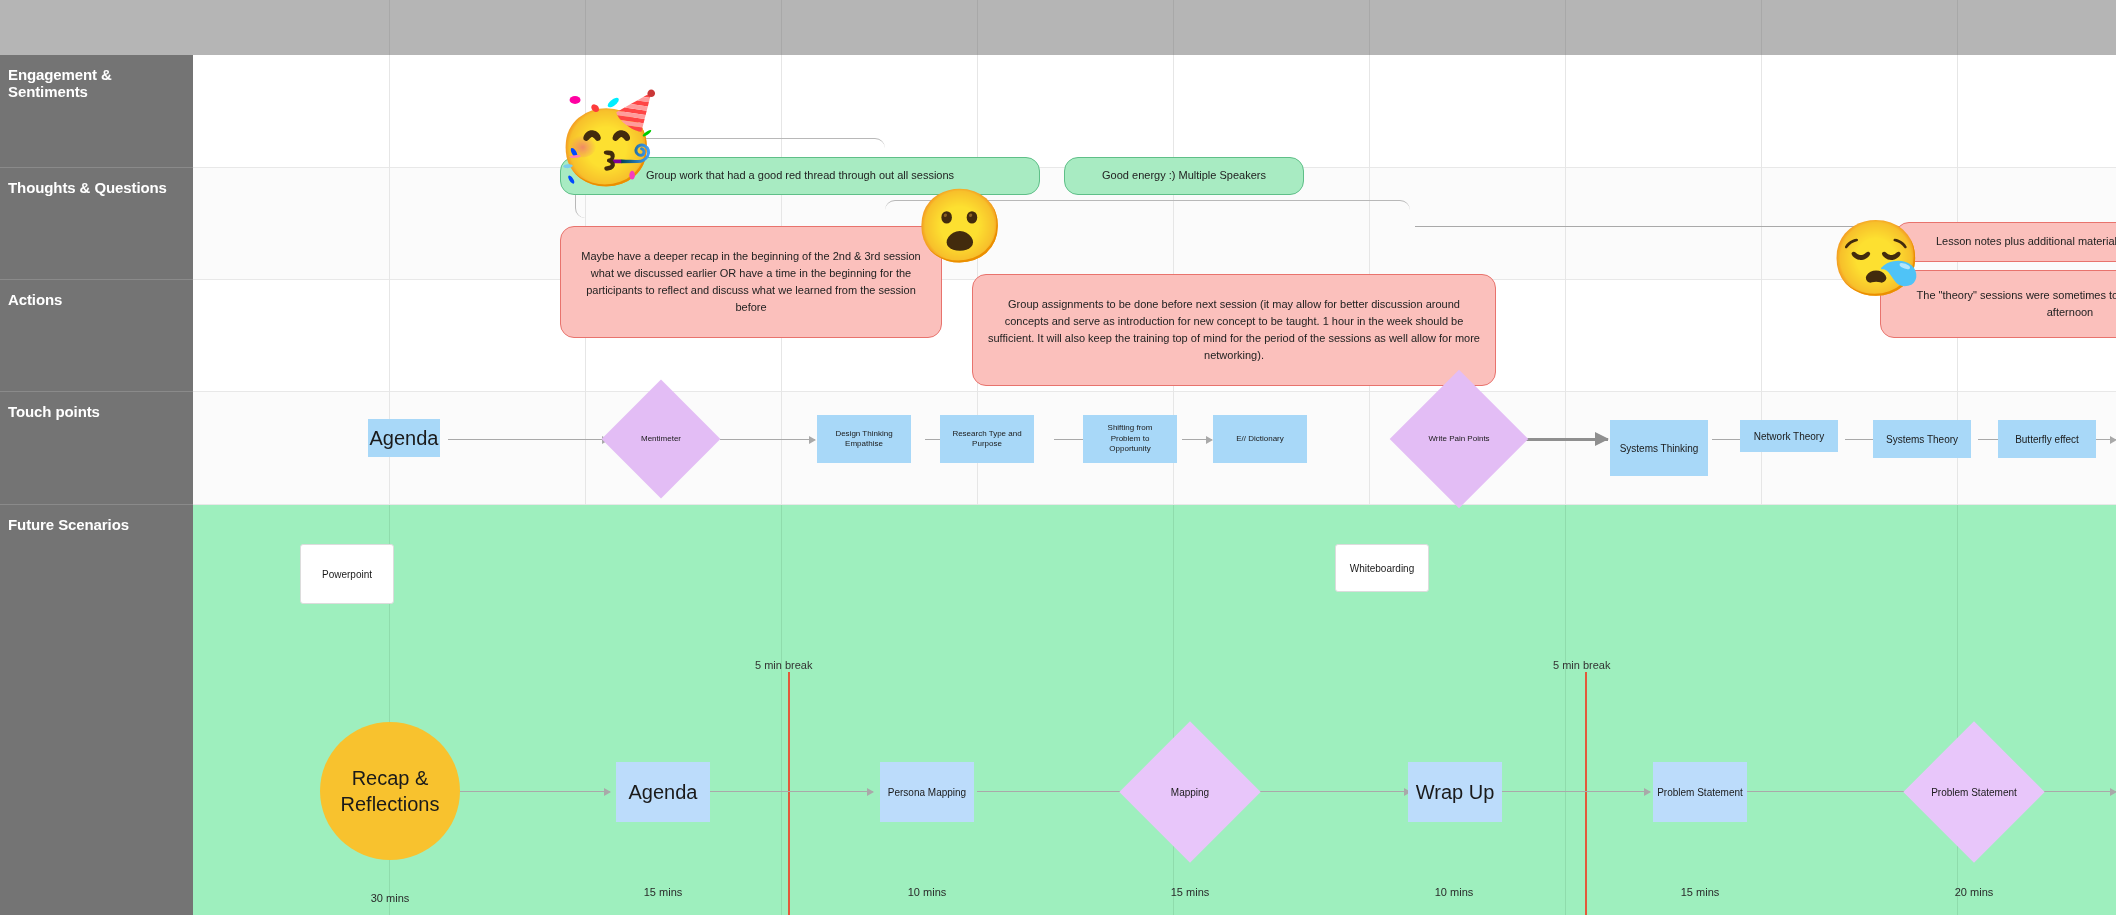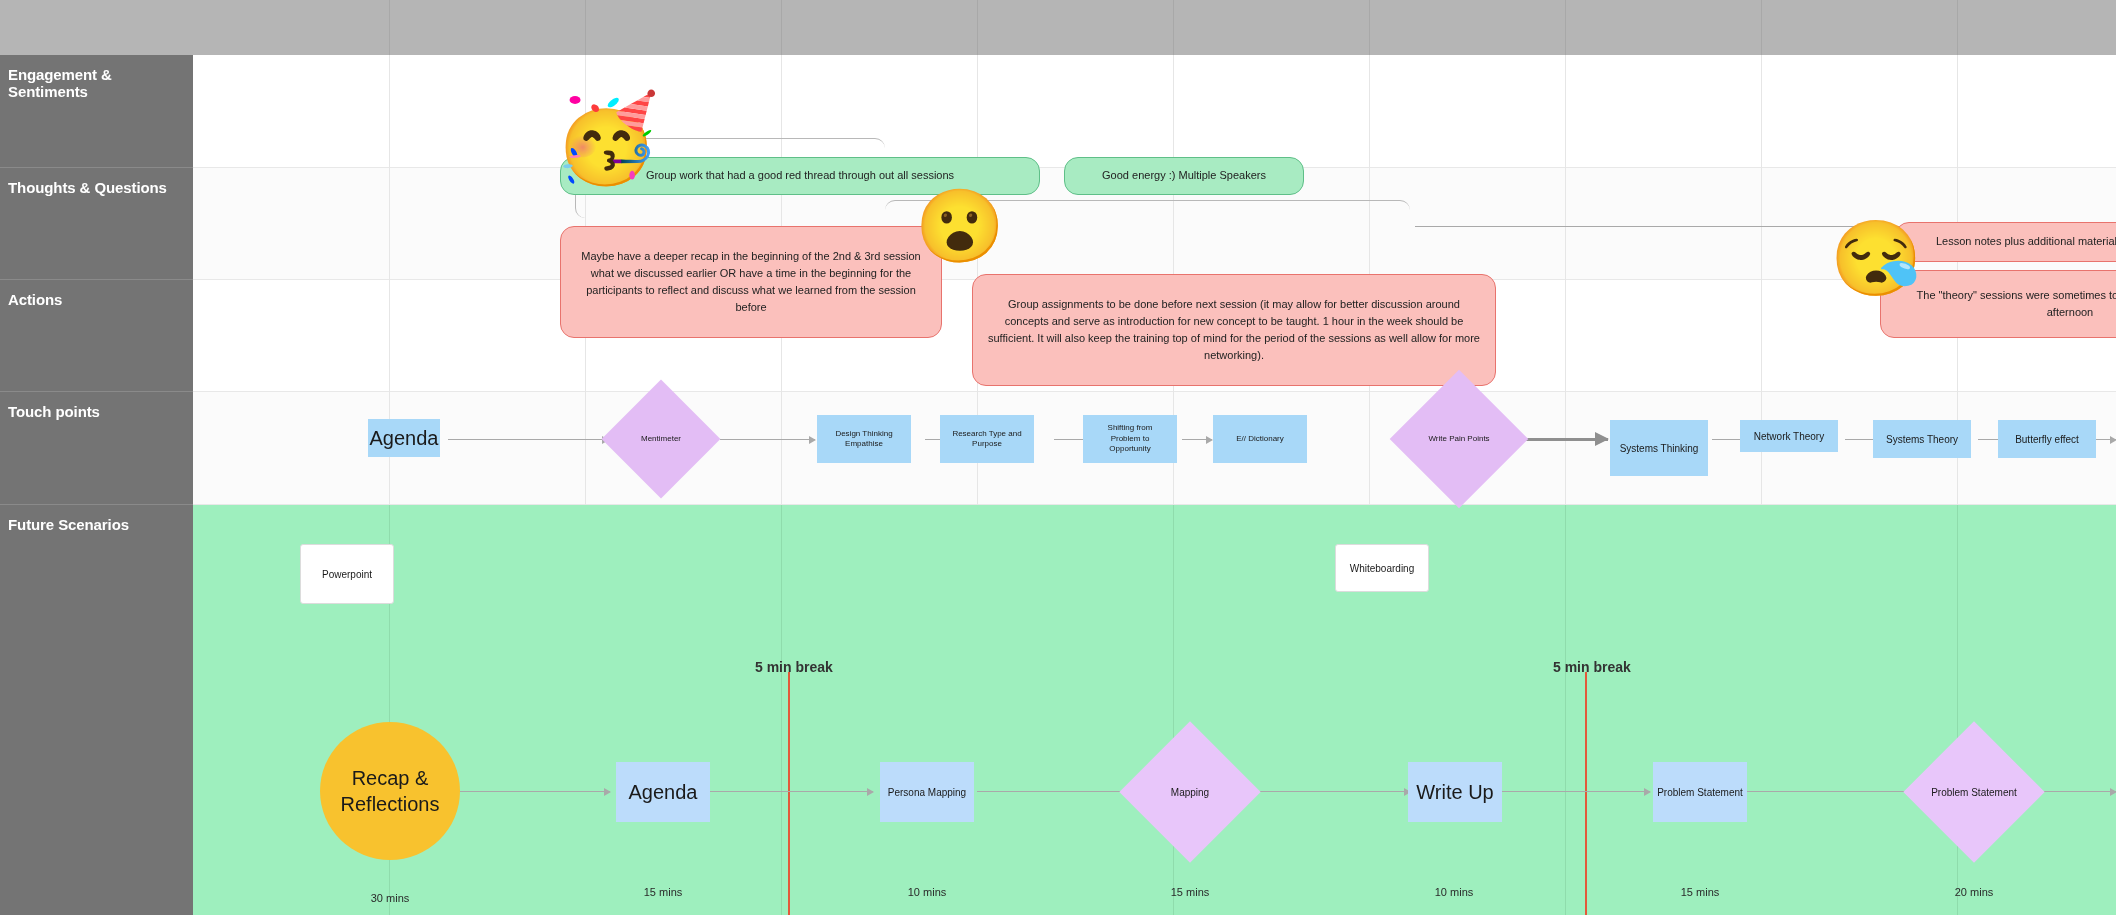--- a/index.html
+++ b/index.html
@@ -92,21 +92,21 @@
     border-bottom: 4px solid transparent;
   }
   .arrow.thick { height: 3px; background: #8f8f8f; }
   .arrow.thick::after {
     top: -6px; border-left: 14px solid #8f8f8f;
     border-top: 7.5px solid transparent; border-bottom: 7.5px solid transparent;
   }
 
   
   .breakline { position: absolute; width: 2px; background: #e2593a; }
-  .breaklabel { position: absolute; font-size: 14px; color: #333; white-space: nowrap; font-weight: bold; }
+  .breaklabel { position: absolute; font-size: 11px; color: #333; white-space: nowrap; }
 
   
   .emoji { position: absolute; line-height: 1; user-select: none; }
 
   .dur { position: absolute; font-size: 11px; color: #2a2a2a; text-align: center; white-space: nowrap; }
 </style>
 </head>
 <body>
 
 <div id="board">
@@ -297,21 +297,21 @@
 
   <div class="diamond soft" style="left:1140px;top:742px;width:100px;height:100px;"></div>
   <div class="diamond-label" style="left:1140px;top:778px;width:100px;height:28px;font-size:10px;">
     <span>Mapping</span>
   </div>
   <div class="dur" style="left:1140px;top:886px;width:100px;">
     <span>15 mins</span>
   </div>
 
   <div class="node blue soft" style="left:1408px;top:762px;width:94px;height:60px;font-size:20px;">
-    <span>Write Up</span>
+    <span>Wrap Up</span>
   </div>
   <div class="dur" style="left:1402px;top:886px;width:104px;">
     <span>10 mins</span>
   </div>
 
   <div class="node blue soft" style="left:1653px;top:762px;width:94px;height:60px;font-size:10px;flex-direction:column;">
     <span>Problem Statement</span>
   </div>
   <div class="dur" style="left:1650px;top:886px;width:100px;">
     <span>15 mins</span>

